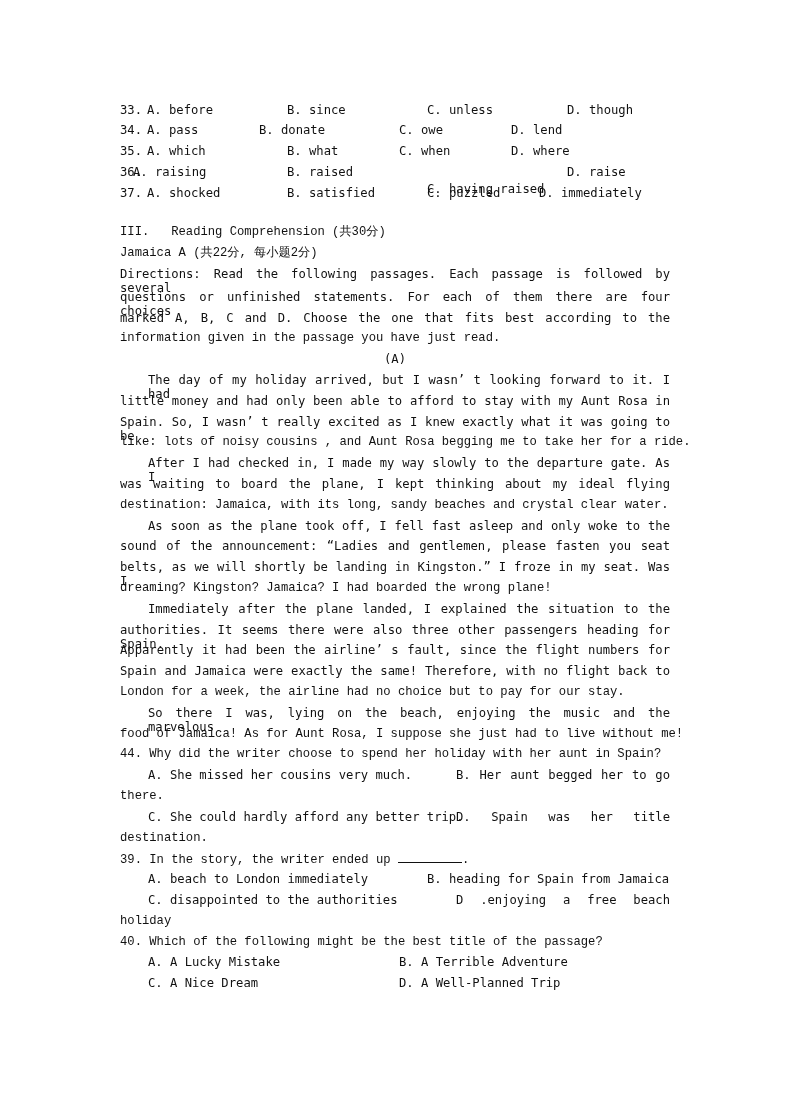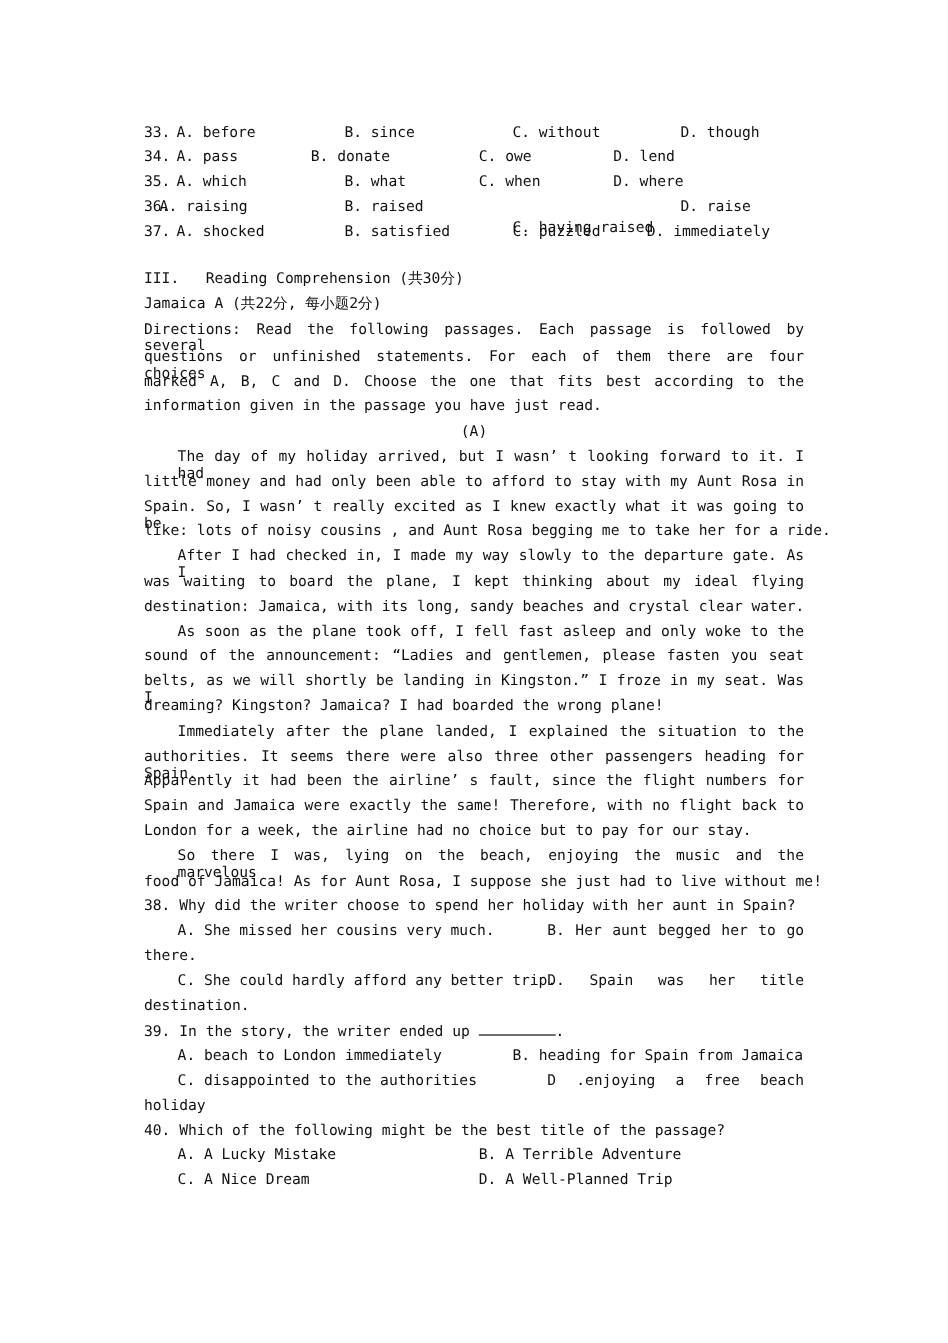--- a/index.html
+++ b/index.html
@@ -1,32 +1,32 @@
 <!DOCTYPE html>
 <html><head>
 <meta charset="utf-8">
 <style>
   html, body { margin: 0; padding: 0; background: #ffffff; }
   body { width: 790px; height: 1119px; position: relative; overflow: hidden;
          font-family: "DejaVu Sans Mono", "Liberation Mono", monospace; font-size: 12.2px; color: #111; }
-  .ln { position: absolute; left: 120px; white-space: pre; line-height: 14px; }
+  .ln { position: absolute; left: 120px; white-space: pre; line-height: 14px; font-family: Liberation Mono, monospace; }
   .opt { position: absolute; white-space: pre; line-height: 14px; }
   .just { position: absolute; left: 120px; width: 550px; text-align: justify; text-align-last: justify; white-space: normal; line-height: 14px; }
   .justind { left: 148px; width: 522px; }
   .center { position: absolute; left: 120px; width: 550px; text-align: center; line-height: 14px; }
   .blank { display: inline-block; width: 64px; border-bottom: 1px solid #111; height: 11px; vertical-align: baseline; }
 </style>
 </head>
 <body>
 
 <div>
   <span class="opt" style="left:120px;top:103px">33.</span>
   <span class="opt" style="left:147px;top:103px">A. before</span>
   <span class="opt" style="left:287px;top:103px">B. since</span>
-  <span class="opt" style="left:427px;top:103px">C. without</span>
+  <span class="opt" style="left:427px;top:103px">C. unless</span>
   <span class="opt" style="left:567px;top:103px">D. though</span>
 </div>
 <div>
   <span class="opt" style="left:120px;top:123px">34.</span>
   <span class="opt" style="left:147px;top:123px">A. pass</span>
   <span class="opt" style="left:259px;top:123px">B. donate</span>
   <span class="opt" style="left:399px;top:123px">C. owe</span>
   <span class="opt" style="left:511px;top:123px">D. lend</span>
 </div>
 <div>
@@ -78,21 +78,21 @@
   <div class="just justind" style="top:602px">Immediately after the plane landed, I explained the situation to the</div>
   <div class="just" style="top:623px">authorities. It seems there were also three other passengers heading for Spain.</div>
   <div class="just" style="top:643px">Apparently it had been the airline’ s fault, since the flight numbers for</div>
   <div class="just" style="top:664px">Spain and Jamaica were exactly the same! Therefore, with no flight back to</div>
   <div class="ln" style="top:685px">London for a week, the airline had no choice but to pay for our stay.</div>
   <div class="just justind" style="top:706px">So there I was, lying on the beach, enjoying the music and the marvelous</div>
   <div class="ln" style="top:727px">food of Jamaica! As for Aunt Rosa, I suppose she just had to live without me!</div>
 </div>
 
 <div>
-  <div class="ln" style="top:747px">38. Why did the writer choose to spend her holiday with her aunt in Spain?</div>
+  <div class="ln" style="top:747px">44. Why did the writer choose to spend her holiday with her aunt in Spain?</div>
   <div class="opt" style="left:148px;top:768px">A. She missed her cousins very much.</div>
   <div class="just" style="left:456px;width:214px;top:768px">B. Her aunt begged her to go</div>
   <div class="ln" style="top:789px">there.</div>
   <div class="opt" style="left:148px;top:810px">C. She could hardly afford any better trip.</div>
   <div class="just" style="left:456px;width:214px;top:810px">D.   Spain   was   her   title</div>
   <div class="ln" style="top:831px">destination.</div>
 </div>
 
 <div>
   <div class="ln" style="top:851px"><span>39. In the story, the writer ended up</span> <span class="blank"></span><span>.</span></div>

